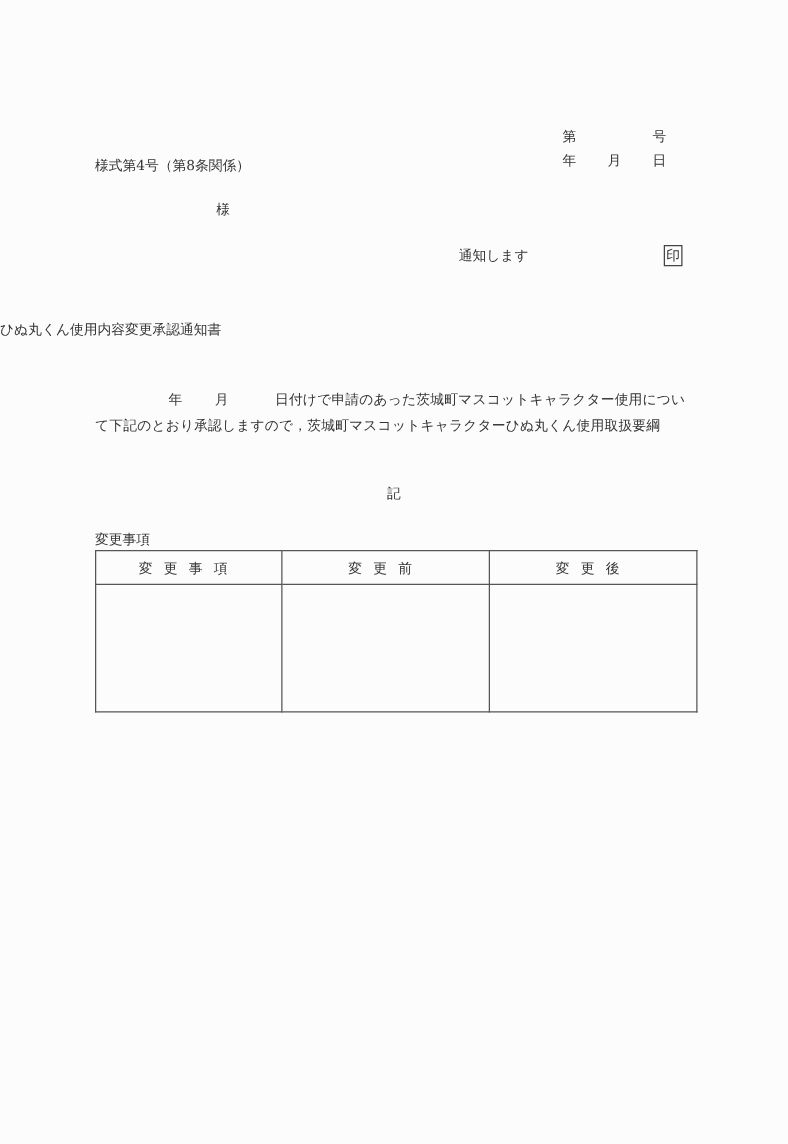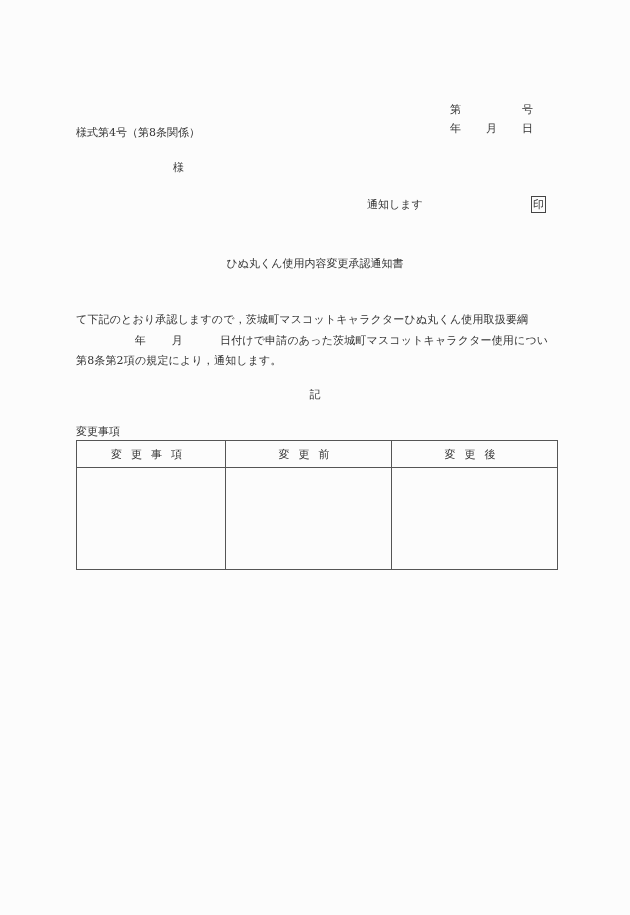--- a/index.html
+++ b/index.html
@@ -31,21 +31,21 @@
     .issuer { left: 367px; top: 199px; }
     .seal {
       left: 531px; top: 196px;
       width: 13px; height: 15px;
       border: 1px solid #444;
       font-size: 11px;
       text-align: center;
       line-height: 15px;
     }
 
-    .title { left: 0; width: 630px; text-align: center; top: 258px; font-size: 11px; }
+    .title { left: 0; width: 630px; top: 258px; font-size: 11px; }
 
     .body-text {
       left: 76px; top: 310px;
       width: 481px;
       white-space: normal;
       line-height: 20.5px;
       font-size: 11px;
       letter-spacing: 0.15px;
     }
     .body-line { display: block; white-space: nowrap; }
@@ -93,25 +93,24 @@
 <div class="abs date-day">日</div>
 
 <div class="abs addressee">様</div>
 
 <div class="abs issuer">通知します</div>
 <div class="abs seal">印</div>
 
 <div class="abs title">ひぬ丸くん使用内容変更承認通知書</div>
 
 <div class="abs body-text">
-  <span class="body-line">て下記のとおり承認しますので，茨城町マスコットキャラクターひぬ丸くん使用取扱要綱</span>
   <span class="body-line">
     <span class="blank-date-year">年</span><span class="gap-month">月</span><span class="gap-day"></span><span>日付けで申請のあった茨城町マスコットキャラクター使用につい</span>
   </span>
-  <span class="body-line">第8条第2項の規定により，通知します。</span>
+  <span class="body-line">て下記のとおり承認しますので，茨城町マスコットキャラクターひぬ丸くん使用取扱要綱</span>
 </div>
 
 <div class="abs ki">記</div>
 
 <div class="abs section-label">変更事項</div>
 
 <table class="change-table">
   <colgroup>
     <col class="col1">
       <col class="col2">

